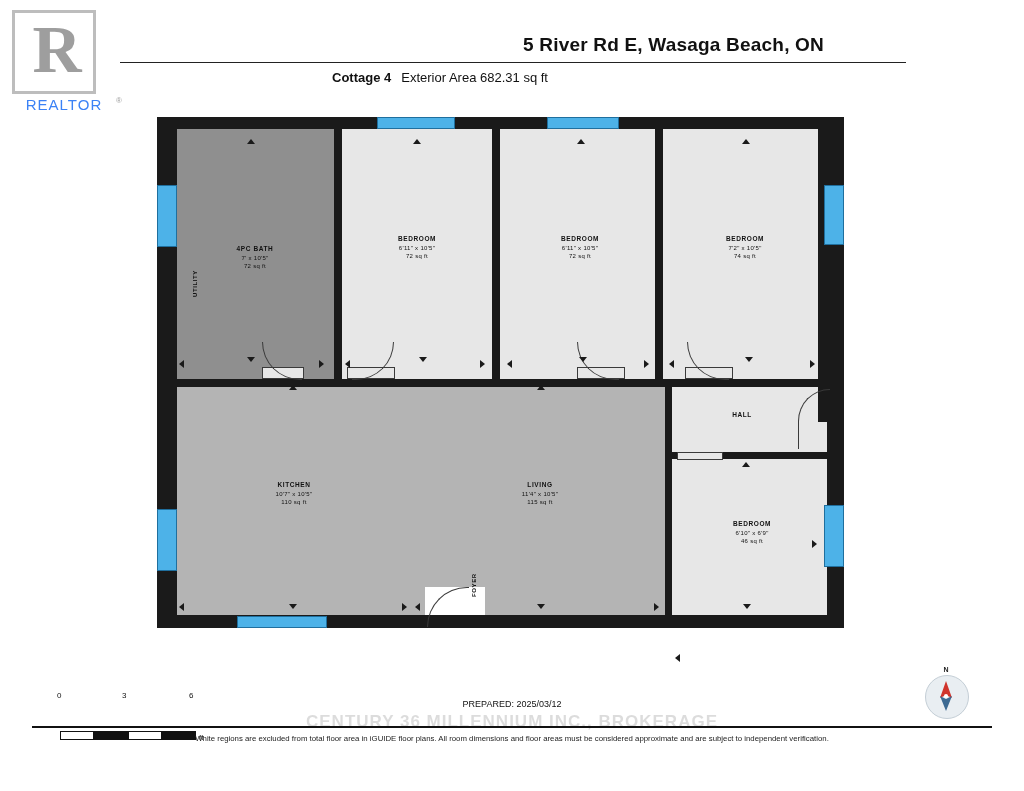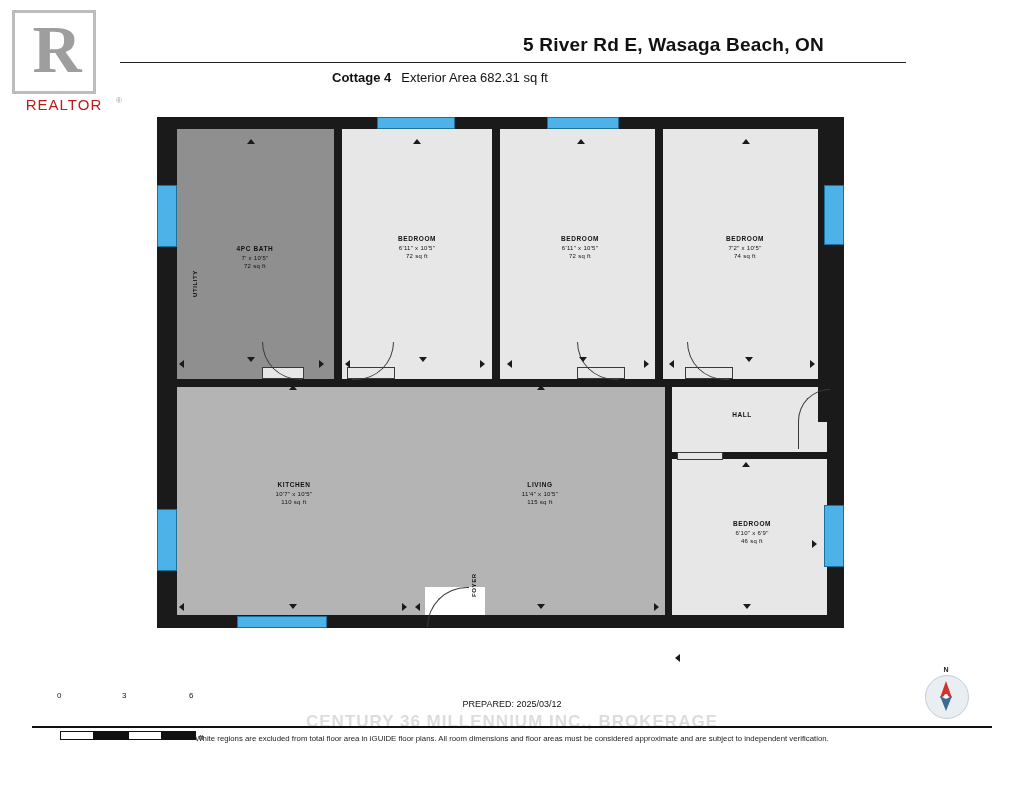--- a/index.html
+++ b/index.html
@@ -47,21 +47,21 @@
     color: #9e9e9e;
   }
   #realtor-logo .r-word {
     position: absolute;
     left: 0px;
     top: 86px;
     width: 112px;
     text-align: center;
     font-size: 15px;
     letter-spacing: 1px;
-    color: #b91c1c;
+    color: #3b82f6;
     font-family: "Liberation Sans", sans-serif;
   }
   #realtor-logo .r-reg {
     position: absolute;
     left: 108px;
     top: 86px;
     font-size: 8px;
     color: #9e9e9e;
   }
 

